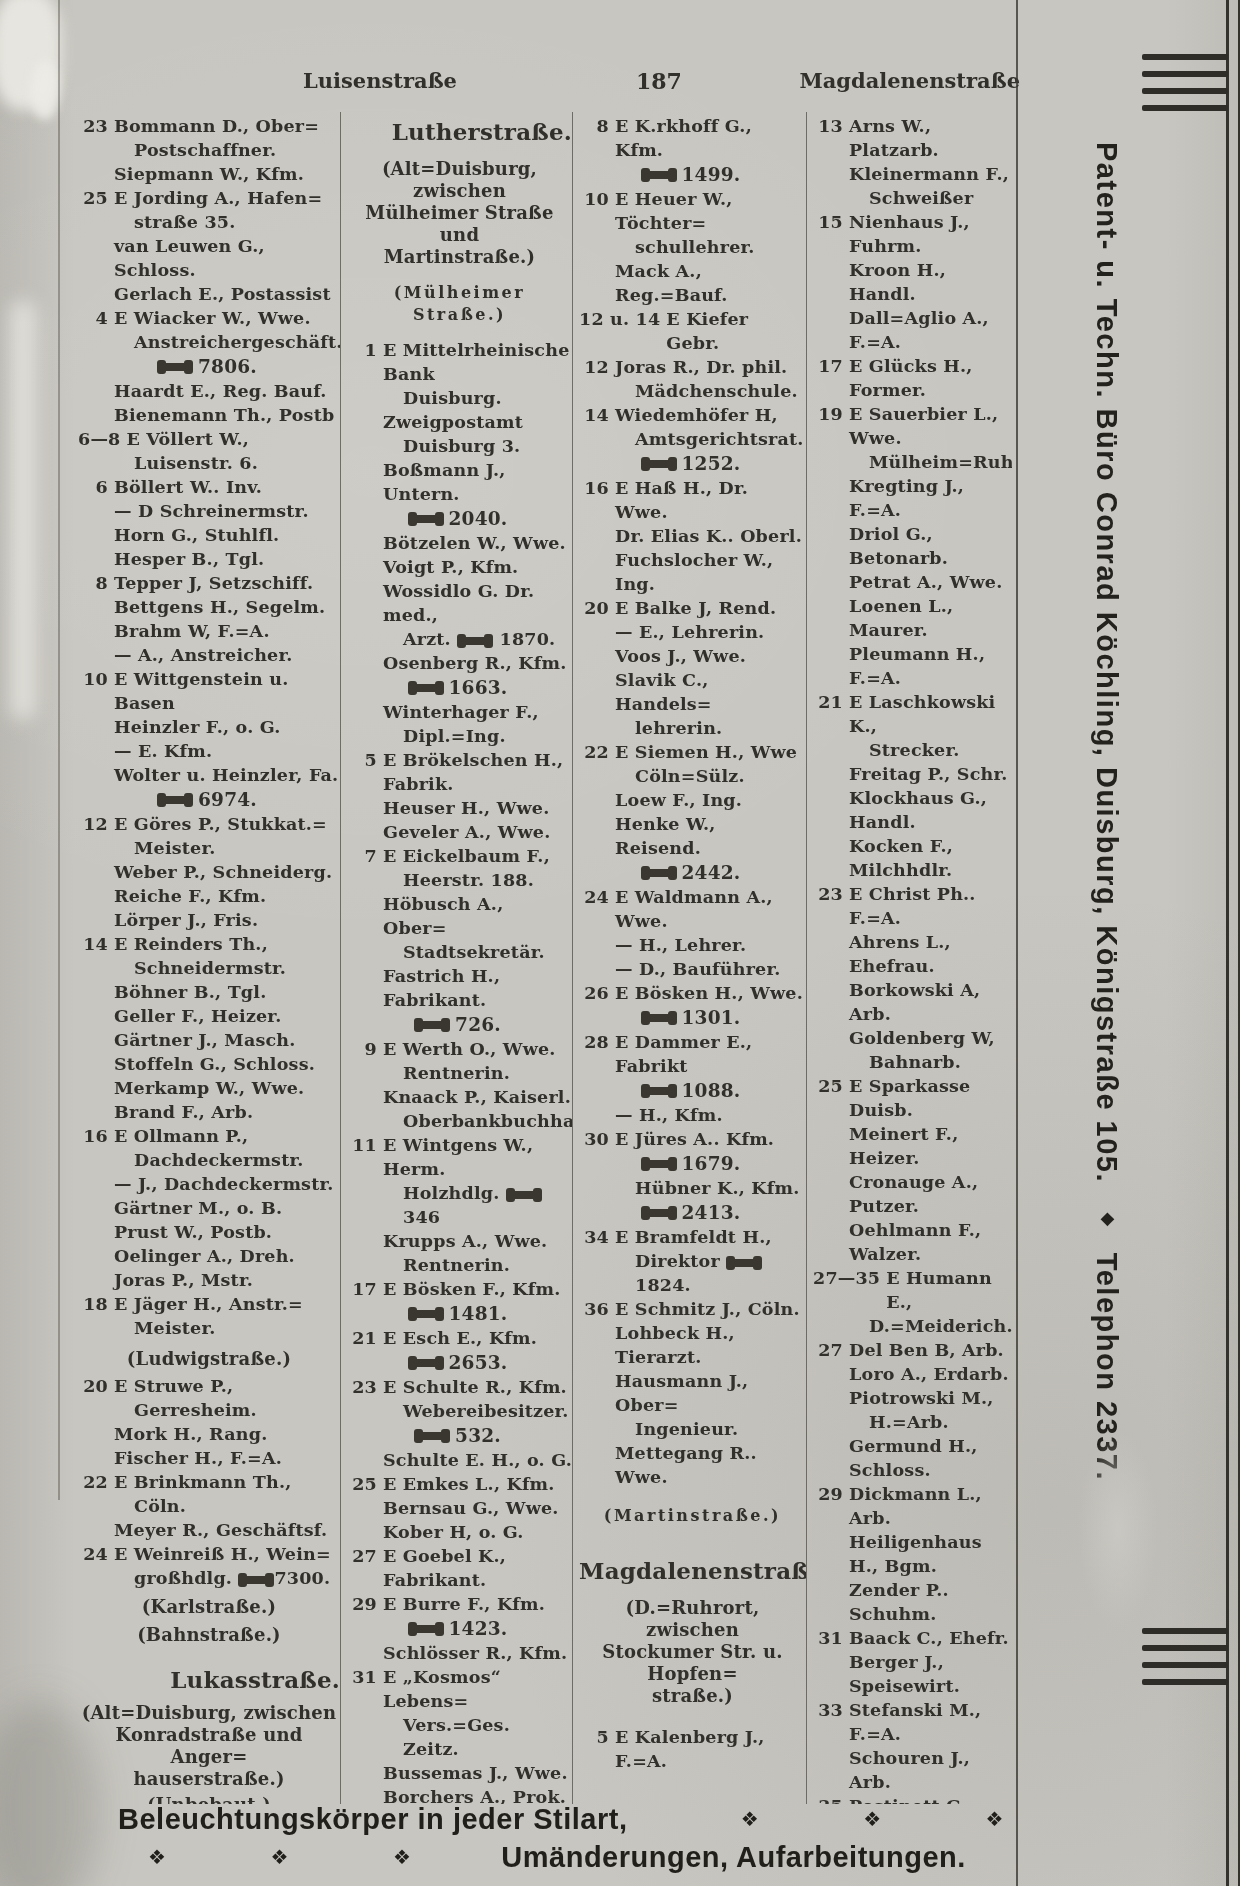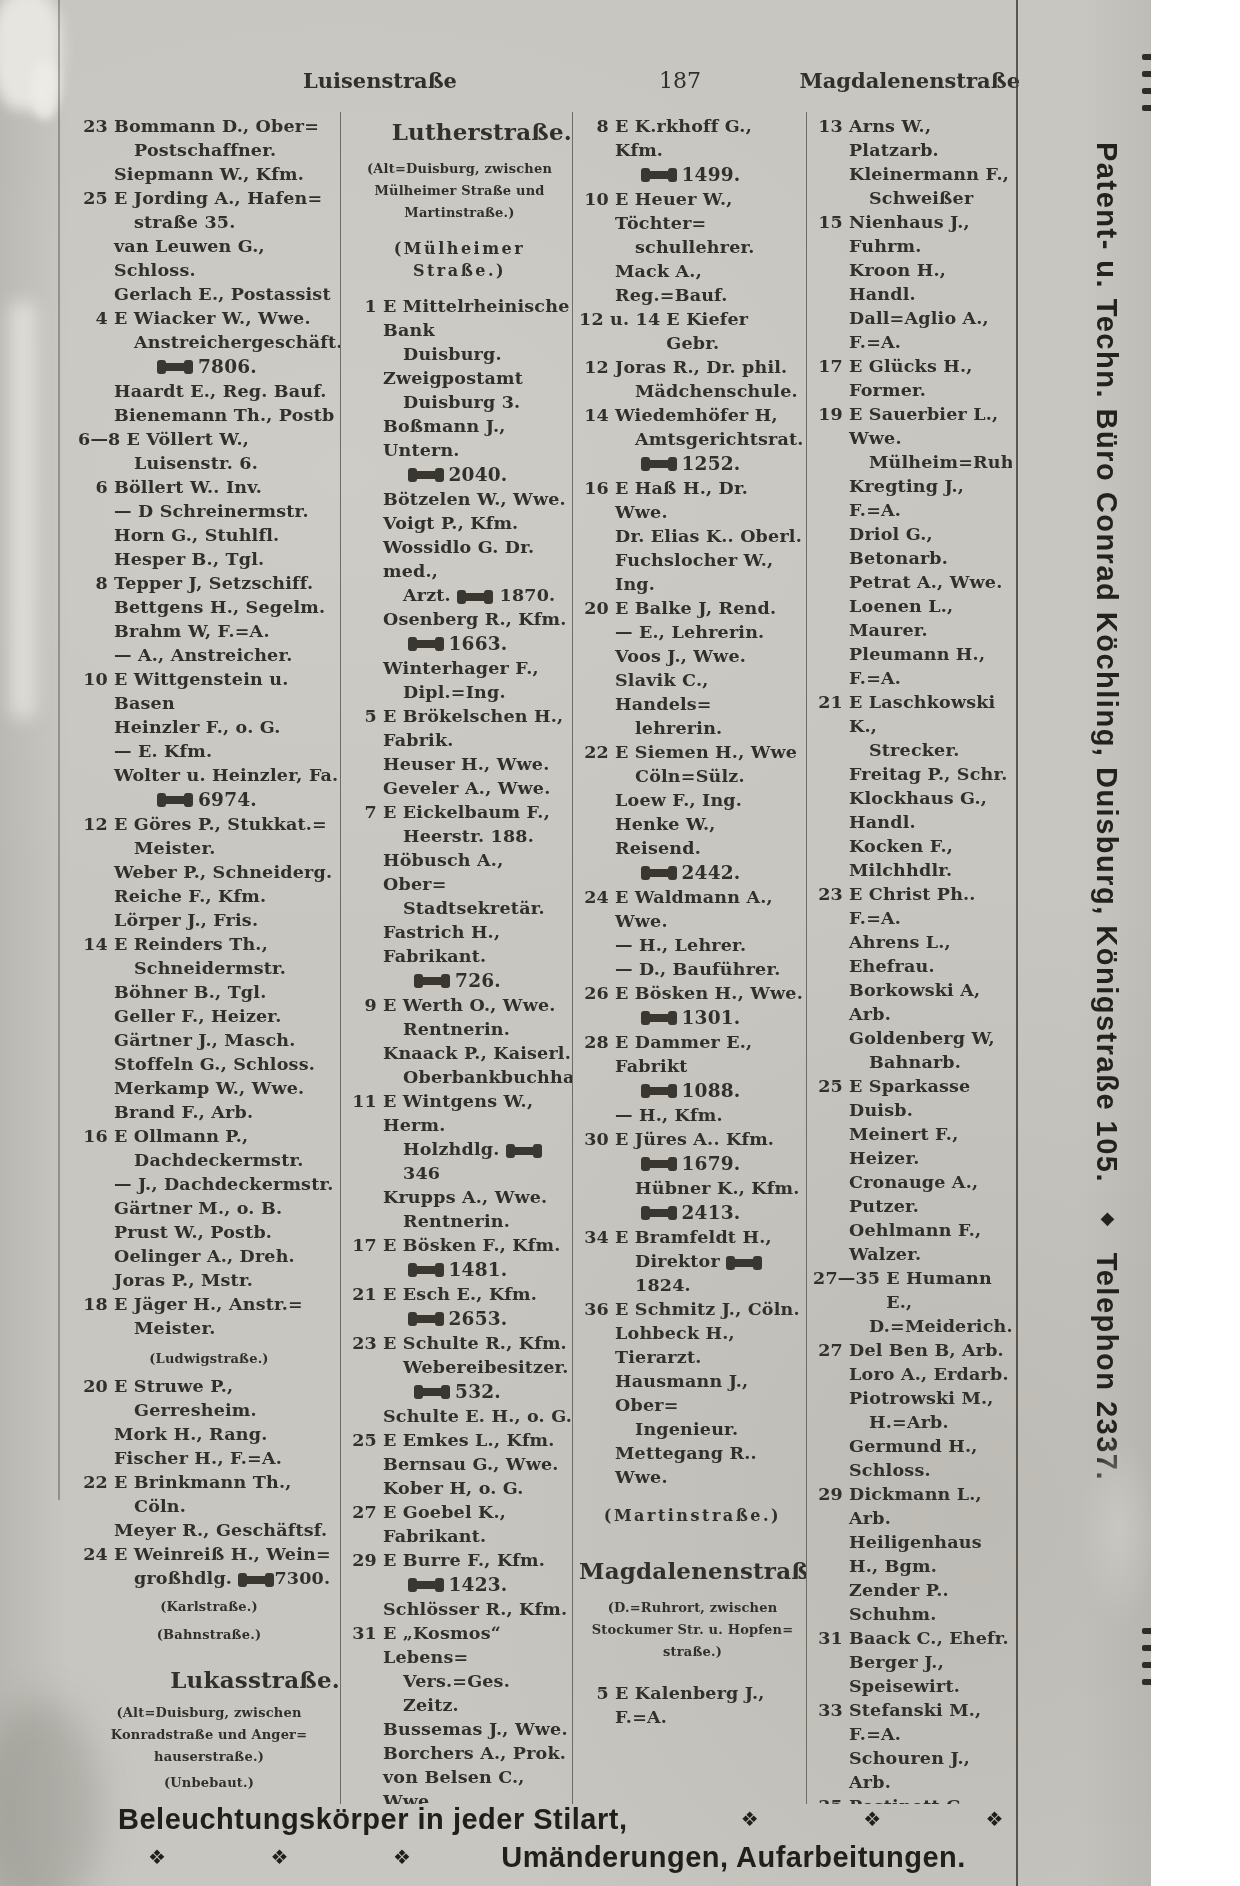--- a/index.html
+++ b/index.html
@@ -1,50 +1,50 @@
 <!DOCTYPE html>
 <html><head>
 <meta charset="utf-8">
 <style>
   html,body{margin:0;padding:0;}
-  .page{position:relative;width:1151px;height:1886px;overflow:hidden;
+  .page{position:relative;width:1240px;height:1886px;overflow:hidden;
     background-color:#c8c6c0;
     background-image:
       radial-gradient(ellipse 900px 700px at 30% 25%, rgba(255,255,255,0.10), rgba(255,255,255,0) 70%),
       radial-gradient(ellipse 800px 900px at 85% 80%, rgba(90,88,80,0.10), rgba(90,88,80,0) 70%),
       linear-gradient(90deg, rgba(120,118,110,0.18) 0%, rgba(120,118,110,0) 6%, rgba(120,118,110,0) 94%, rgba(120,118,110,0.12) 100%);
     font-family:"DejaVu Serif","Liberation Serif",serif;color:#32302a;}
   
   .artifact{position:absolute;pointer-events:none;}
   .a-white1{left:-8px;top:-10px;width:70px;height:120px;background:#e6e5df;filter:blur(7px);border-radius:40%;}
   .a-white2{left:10px;top:300px;width:26px;height:420px;background:rgba(230,229,223,.8);filter:blur(9px);border-radius:18px;}
   .a-white3{left:30px;top:60px;width:30px;height:60px;background:rgba(236,235,229,.9);filter:blur(5px);border-radius:50%;}
   .a-line-left{left:58px;top:0;width:2px;height:1500px;background:rgba(70,68,60,.40);filter:blur(.5px);}
   .a-dark-bl{left:-20px;top:1700px;width:120px;height:220px;background:rgba(100,98,90,.25);filter:blur(18px);border-radius:50%;}
 
   
   .hdr{position:absolute;top:68px;left:0;width:1020px;height:34px;font-size:21px;font-weight:bold;}
   .hdr .hl{position:absolute;left:270px;width:220px;text-align:center;}
-  .hdr .hc{position:absolute;left:620px;width:120px;text-align:center;font-weight:normal;font-size:22px;}
+  .hdr .hc{position:absolute;left:636px;width:120px;font-weight:bold;font-size:22px;}
   .hdr .hr{position:absolute;left:790px;width:230px;text-align:right;}
 
   
   .cols{position:absolute;left:78px;top:112px;width:934px;height:1692px;display:flex;overflow:hidden;}
   .col{box-sizing:border-box;height:100%;overflow:hidden;padding-top:2px;}
   .col0{width:262px;}
   .col1c{width:232px;border-left:1px solid rgba(80,78,70,.75);padding-left:6px;}
   .col2c{width:234px;border-left:1px solid rgba(80,78,70,.75);padding-left:6px;}
   .col3c{width:206px;border-left:1px solid rgba(80,78,70,.75);padding-left:6px;}
   .ln{font-size:17.5px;line-height:24px;font-weight:bold;letter-spacing:.2px;white-space:normal;}
   .entry{display:flex;align-items:baseline;}
   .entry .num{flex:0 0 auto;min-width:30px;padding-right:6px;text-align:right;}
   .entry .txt{flex:1 1 auto;}
   .cont{padding-left:56px;}
   .street-head{font-size:23px;line-height:32px;text-align:right;font-weight:bold;margin:2px 0;}
-  .note{text-align:center;font-size:13px;line-height:22px;}
+  .note{text-align:center;font-size:18px;line-height:22px;}
   .spread{letter-spacing:2.5px;font-size:16px;}
   .phone{display:flex;justify-content:center;align-items:center;gap:9px;font-size:18.5px;line-height:25px;}
   .gap{width:100%;}
   .tel{display:inline-block;position:relative;width:28px;height:8px;background:#39372f;border-radius:3px;vertical-align:middle;}
   .tel::before,.tel::after{content:"";position:absolute;top:-3px;width:9px;height:14px;background:#39372f;border-radius:3px;}
   .tel::before{left:-4px;}
   .tel::after{right:-4px;}
   .tel.inline{margin:0 4px;}
 
   

